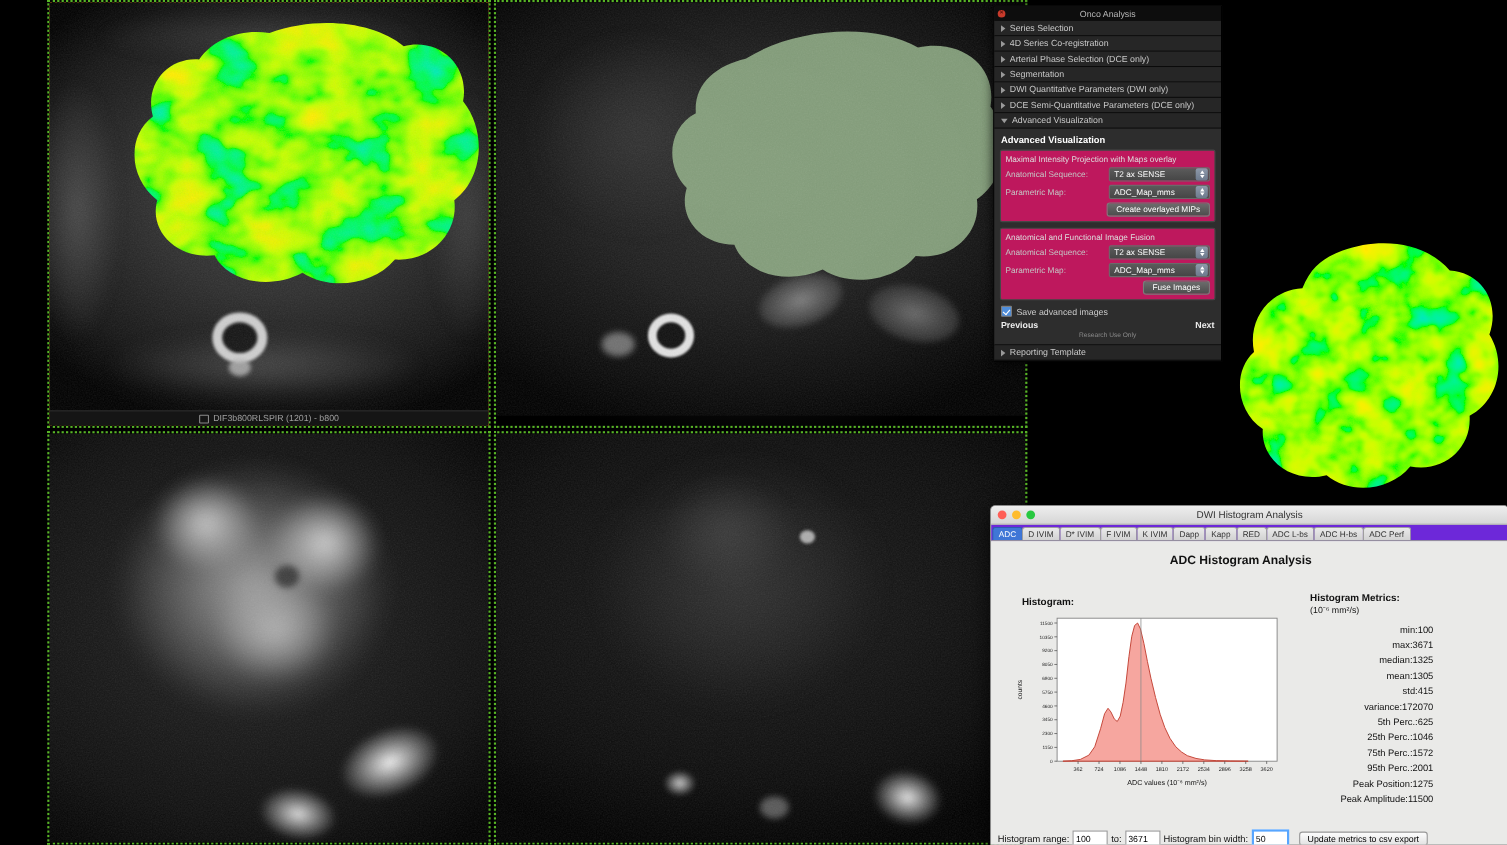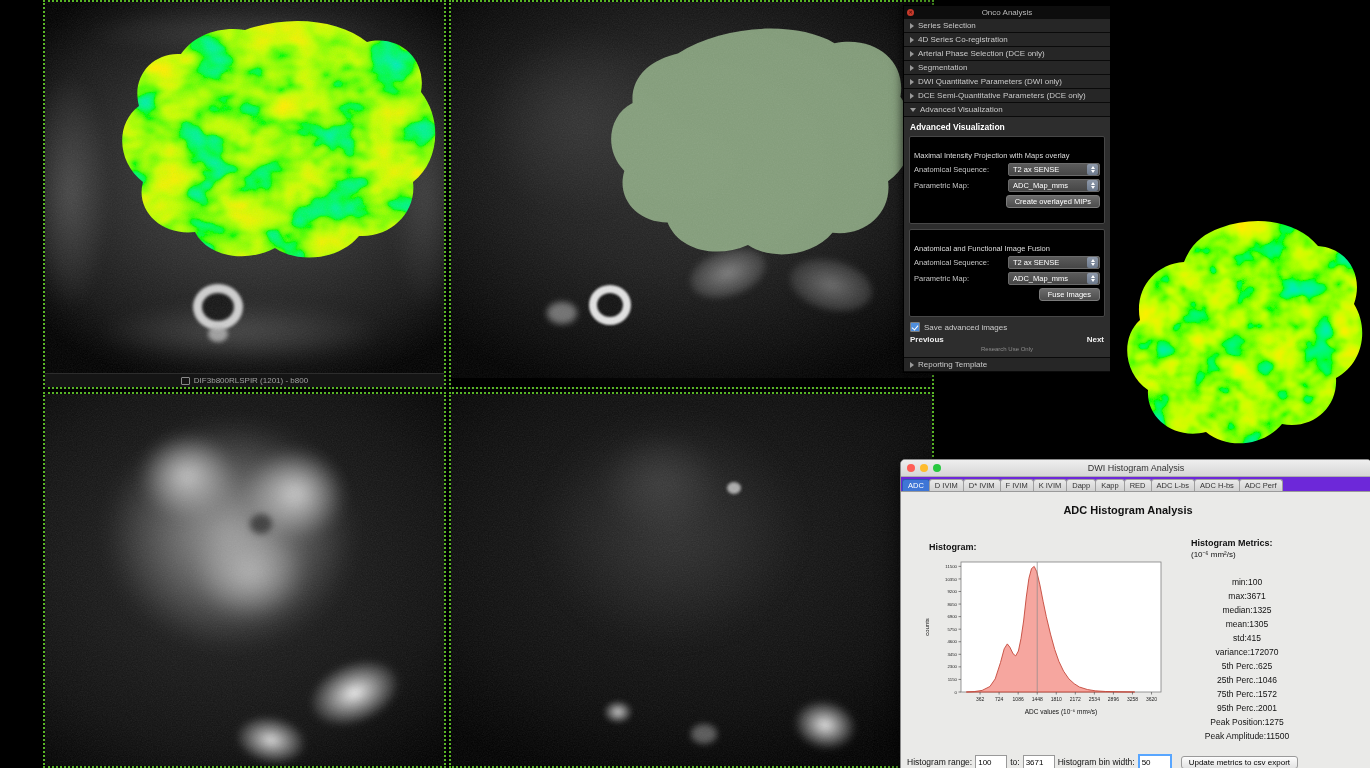--- a/index.html
+++ b/index.html
@@ -24,21 +24,21 @@
         box-shadow:0 0 10px rgba(0,0,0,.85);font-size:8px;color:#ccc;z-index:10;}
   .otitle{height:13px;background:#0d0d0d;display:flex;align-items:center;justify-content:center;position:relative;color:#b8b8b8;}
   .oclose{position:absolute;left:3px;top:3px;width:7px;height:7px;border-radius:50%;background:#c73a2b;}
   .oclose::after{content:"✕";font-size:5px;color:#3a0600;display:block;text-align:center;line-height:7px;}
   .orow{height:13px;display:flex;align-items:center;gap:4px;padding-left:6px;background:#262626;
         border-bottom:1px solid #0a0a0a;color:#cscsc;color:#c9c9c9;}
   .tri{width:0;height:0;border-left:4px solid #9a9a9a;border-top:3px solid transparent;border-bottom:3px solid transparent;display:inline-block;}
   .tri.down{border-left:3px solid transparent;border-right:3px solid transparent;border-top:4px solid #9a9a9a;border-bottom:none;}
   .oadv{background:#2d2d2d;padding:4px 5px 3px;border-bottom:1px solid #0a0a0a;}
   .oheader{font-weight:bold;color:#fff;font-size:8.5px;margin:1px 0 4px 1px;}
-  .ogroup{background:#000000;border:1px solid #474747;border-radius:2px;padding:14px 4px;margin-bottom:5px;}
+  .ogroup{background:#be185d;border:1px solid #474747;border-radius:2px;padding:3px 4px;margin-bottom:5px;}
   .ogtitle{color:#ddd;font-size:7.5px;margin-bottom:3px;}
   .ofield{display:flex;align-items:center;justify-content:space-between;margin-bottom:3px;}
   .olabel{color:#c4c4c4;font-size:7.5px;}
   .oselect{width:92px;height:13px;background:linear-gradient(#5b5b5b,#464646);border:1px solid #6a6a6a;border-radius:2px;
            display:flex;align-items:center;justify-content:space-between;padding-left:4px;color:#fff;font-size:7.5px;box-sizing:border-box;}
   .ostep{width:11px;height:11px;background:linear-gradient(#8e99aa,#6d7a8d);border-radius:2px;margin-right:1px;
          display:flex;flex-direction:column;align-items:center;justify-content:center;gap:1px;}
   .ostep::before{content:"";width:0;height:0;border-left:2.5px solid transparent;border-right:2.5px solid transparent;border-bottom:3px solid #fff;}
   .ostep::after{content:"";width:0;height:0;border-left:2.5px solid transparent;border-right:2.5px solid transparent;border-top:3px solid #fff;}
   .obtnrow{display:flex;justify-content:flex-end;margin:2px 0 1px;align-items:center;}
@@ -61,22 +61,22 @@
   .htab{font-size:7.5px;color:#333;background:linear-gradient(#eaeaea,#d2d2d2);border:1px solid #9e9e9e;border-bottom:none;
         padding:1px 5px;border-radius:3px 3px 0 0;margin-right:-1px;white-space:nowrap;}
   .htab.active{background:#3f76d6;color:#fff;border-color:#2c5cb0;}
   .hbody{position:relative;height:278px;background:#eaeae8;color:#111;}
   .hheading{position:absolute;top:12px;left:12px;width:430px;text-align:center;font-weight:bold;font-size:11px;color:#111;}
   .hlabel{position:absolute;left:28px;top:50px;font-weight:bold;font-size:9px;}
   #histSvg{position:absolute;left:16px;top:62px;}
   #histSvg text{font-family:"Liberation Sans",sans-serif;}
   .hmetrics{position:absolute;left:290px;top:46px;width:172px;font-size:8.5px;}
   .hmtitle{font-weight:bold;font-size:9px;}
-  .hmunit{font-size:8px;margin-bottom:16px;}
-  .hmrow{display:flex;justify-content:center;line-height:14px;width:112px;}
+  .hmunit{font-size:8px;margin-bottom:6px;}
+  .hmrow{display:flex;justify-content:flex-end;line-height:14px;width:112px;}
   .hfooter{position:absolute;left:6px;top:262px;width:458px;display:flex;align-items:center;gap:3px;font-size:8.5px;}
   .hinput{width:26px;height:12px;font-size:8px;border:1px solid #999;background:#fff;padding:0 2px;font-family:inherit;box-sizing:content-box;}
   .hinput.focused{border:2px solid #58a6ff;}
   .hupdate{margin-left:6px;font-size:8px;background:linear-gradient(#fdfdfd,#e2e2e2);border:1px solid #9a9a9a;border-radius:3px;
            padding:1px 7px;font-family:inherit;white-space:nowrap;}
 </style>
 </head>
 <body>
 
 <div id="app">

